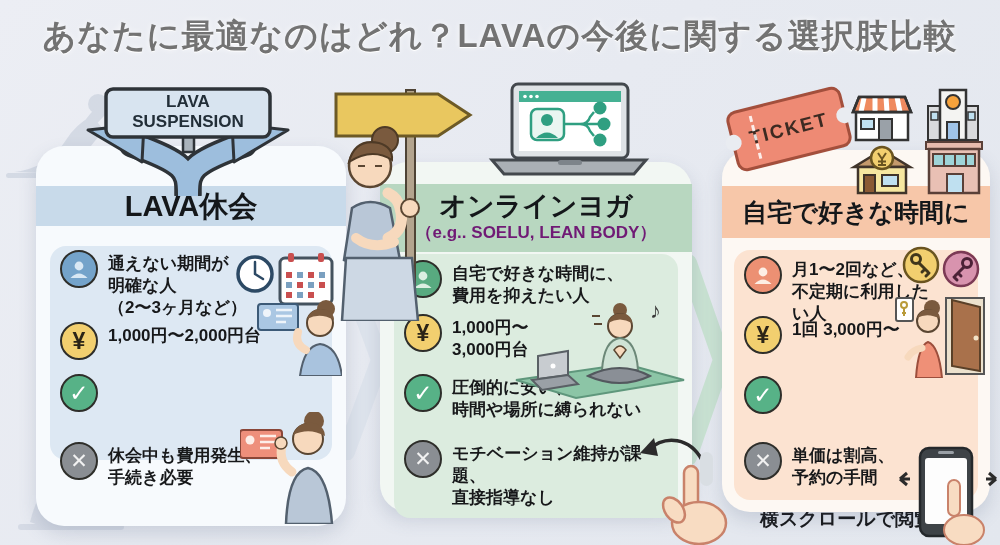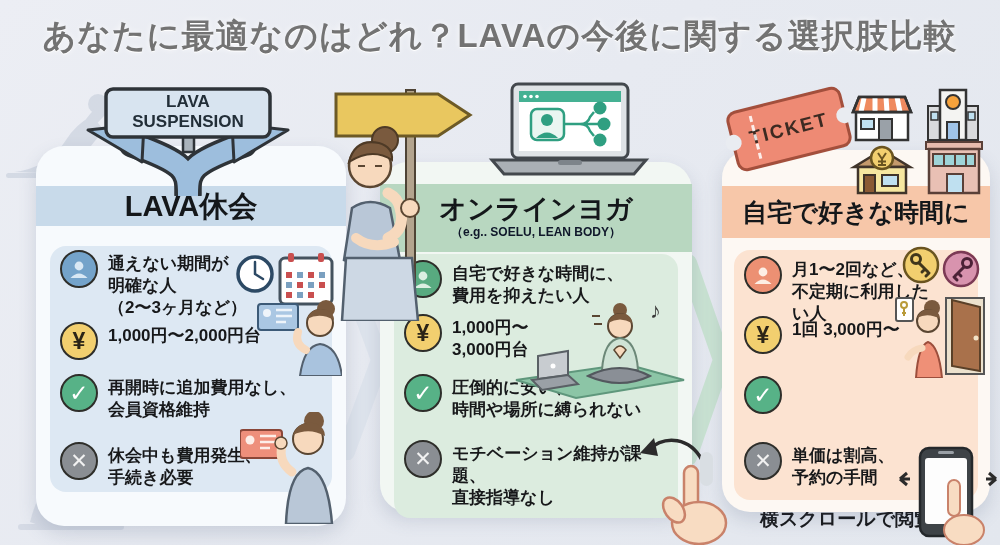--- a/index.html
+++ b/index.html
@@ -20,23 +20,23 @@
   .card1{left:36px;top:146px;width:310px;height:380px;background:#f7fafd;}
   .card2{left:380px;top:162px;width:312px;height:350px;background:#f2f7f3;}
   .card3{left:722px;top:150px;width:268px;height:362px;background:#fdf8f3;}
   .band{position:absolute;left:0;right:0;display:flex;flex-direction:column;align-items:center;justify-content:center;}
   .card1 .band{top:40px;height:40px;background:#c8daea;}
   .card2 .band{top:22px;height:68px;background:#b8d7c0;}
   .card3 .band{top:36px;height:52px;background:#f7c7a9;}
   .card-title{font-size:29px;font-weight:900;color:#14171a;line-height:1.05;}
   .card2 .card-title{font-size:27px;}
   .card3 .card-title{font-size:25px;}
-  .card-sub{font-size:12px;font-weight:800;color:#0f172a;margin-top:0;}
+  .card-sub{font-size:17px;font-weight:800;color:#701a75;margin-top:0;}
   .panel{position:absolute;border-radius:16px;}
-  .card1 .panel{left:14px;right:14px;top:100px;height:246px;background:#dde8f3;}
+  .card1 .panel{left:14px;right:14px;top:100px;height:214px;background:#dde8f3;}
   .card2 .panel{left:14px;right:14px;top:92px;height:264px;background:#dcecdf;}
   .card3 .panel{left:12px;right:12px;top:100px;height:250px;background:#fce3d1;}
   .row{position:absolute;left:10px;right:4px;display:flex;gap:10px;align-items:flex-start;}
   .cicon{
     width:38px;height:38px;min-width:38px;border-radius:50%;
     display:flex;align-items:center;justify-content:center;
     border:2.5px solid #2e2e2a;box-sizing:border-box;
   }
   .icon-person-blue{background:#74a3ca;}
   .icon-person-green{background:#58aa80;}
@@ -102,22 +102,20 @@
     <div class="row" style="top:76px">
       <span class="cicon icon-yen">
           <span>¥</span>
         </span>
       <div class="txt">1,000円〜2,000円台</div>
     </div>
     <div class="row" style="top:128px">
       <span class="cicon icon-check">
           <span>✓</span>
         </span>
-      <div class="txt">再開時に追加費用なし、
-会員資格維持</div>
     </div>
     <div class="row" style="top:196px">
       <span class="cicon icon-cross">
           <span>✕</span>
         </span>
       <div class="txt narrow">休会中も費用発生、
 手続き必要</div>
     </div>
   </div>
 

